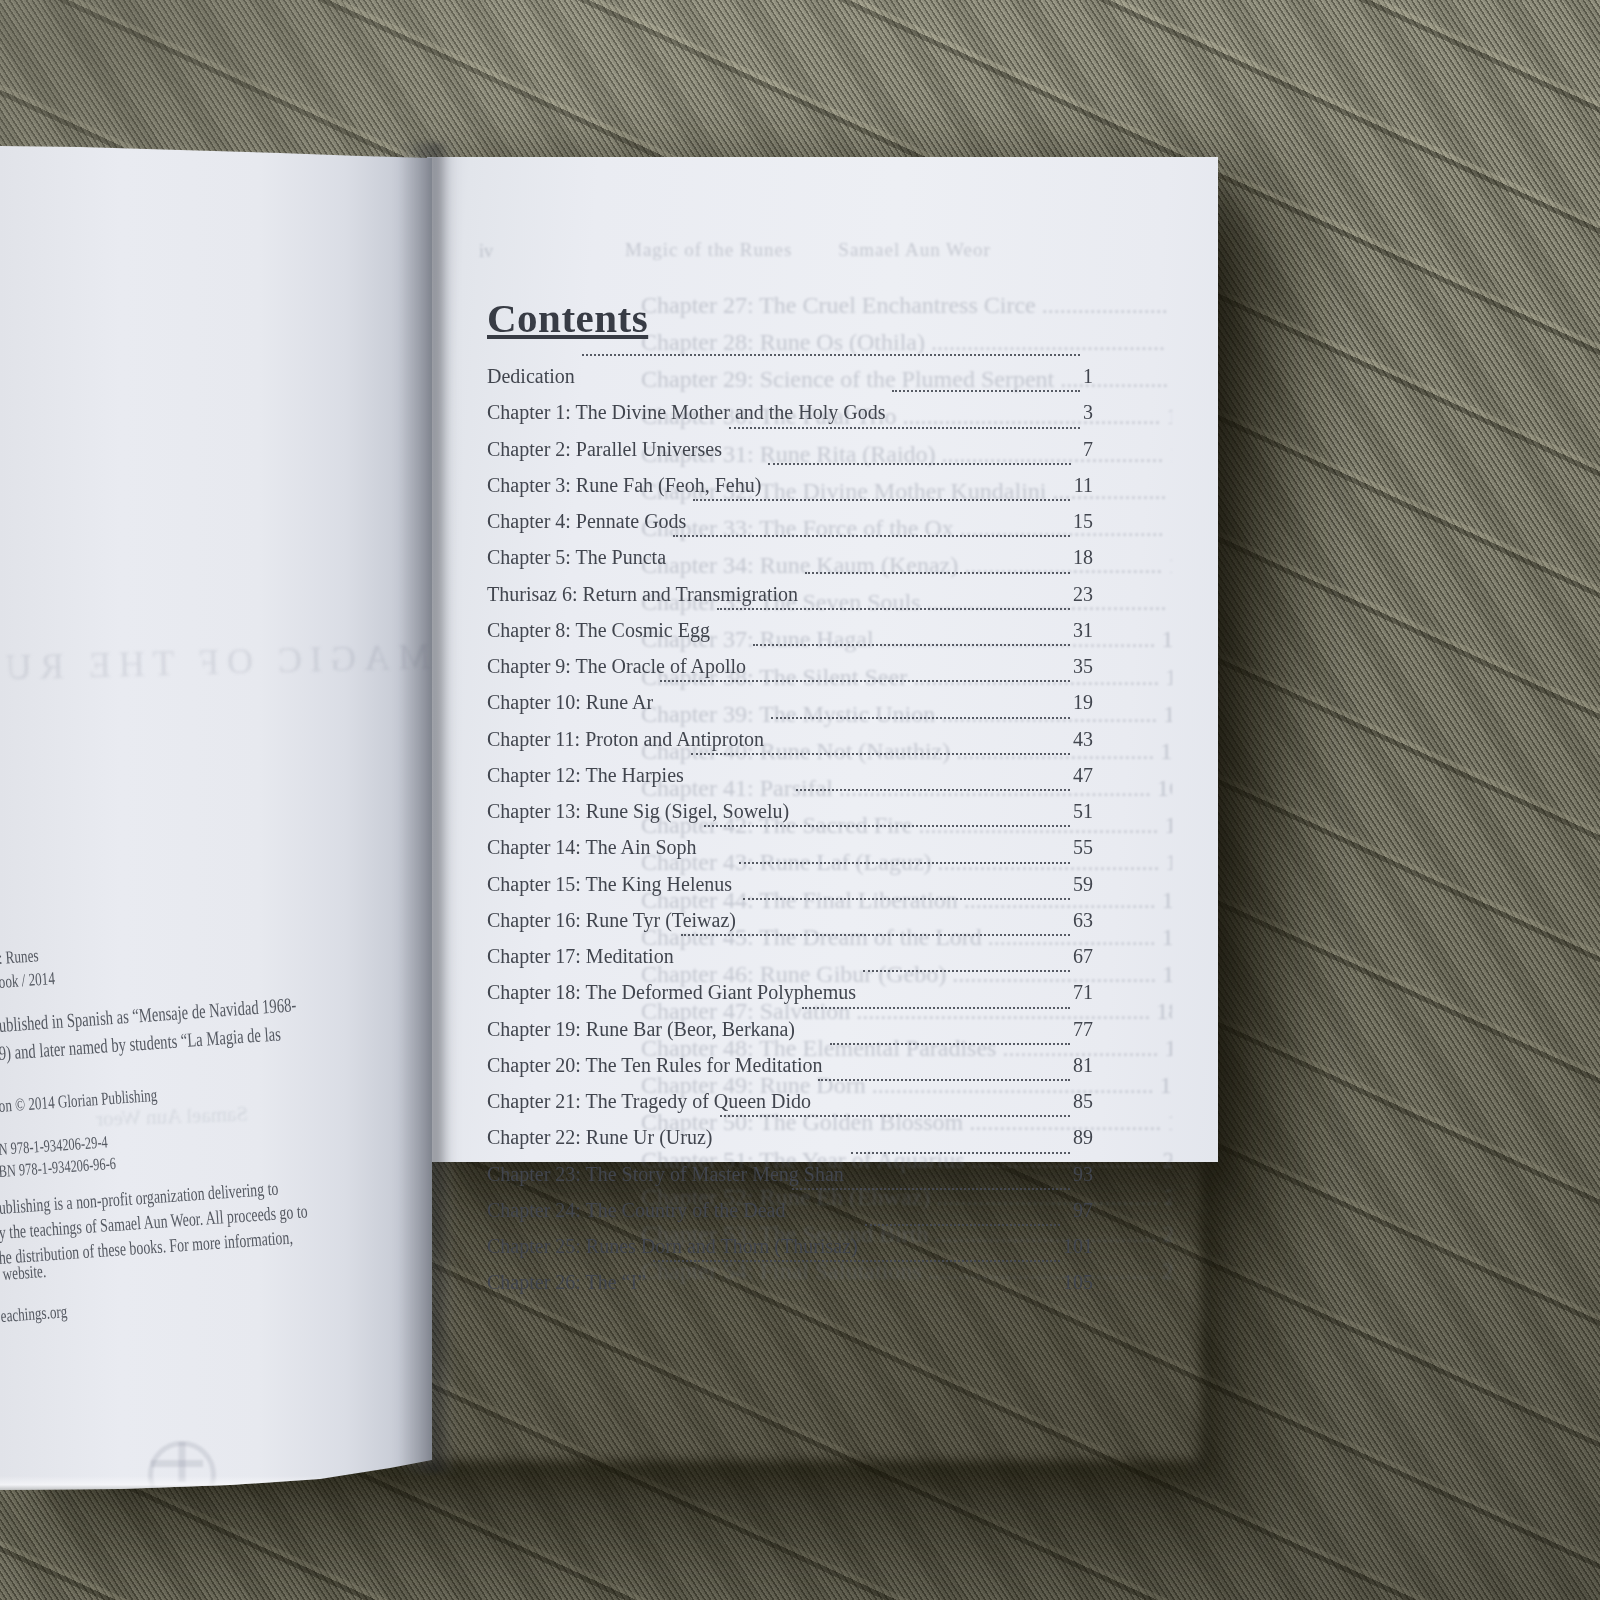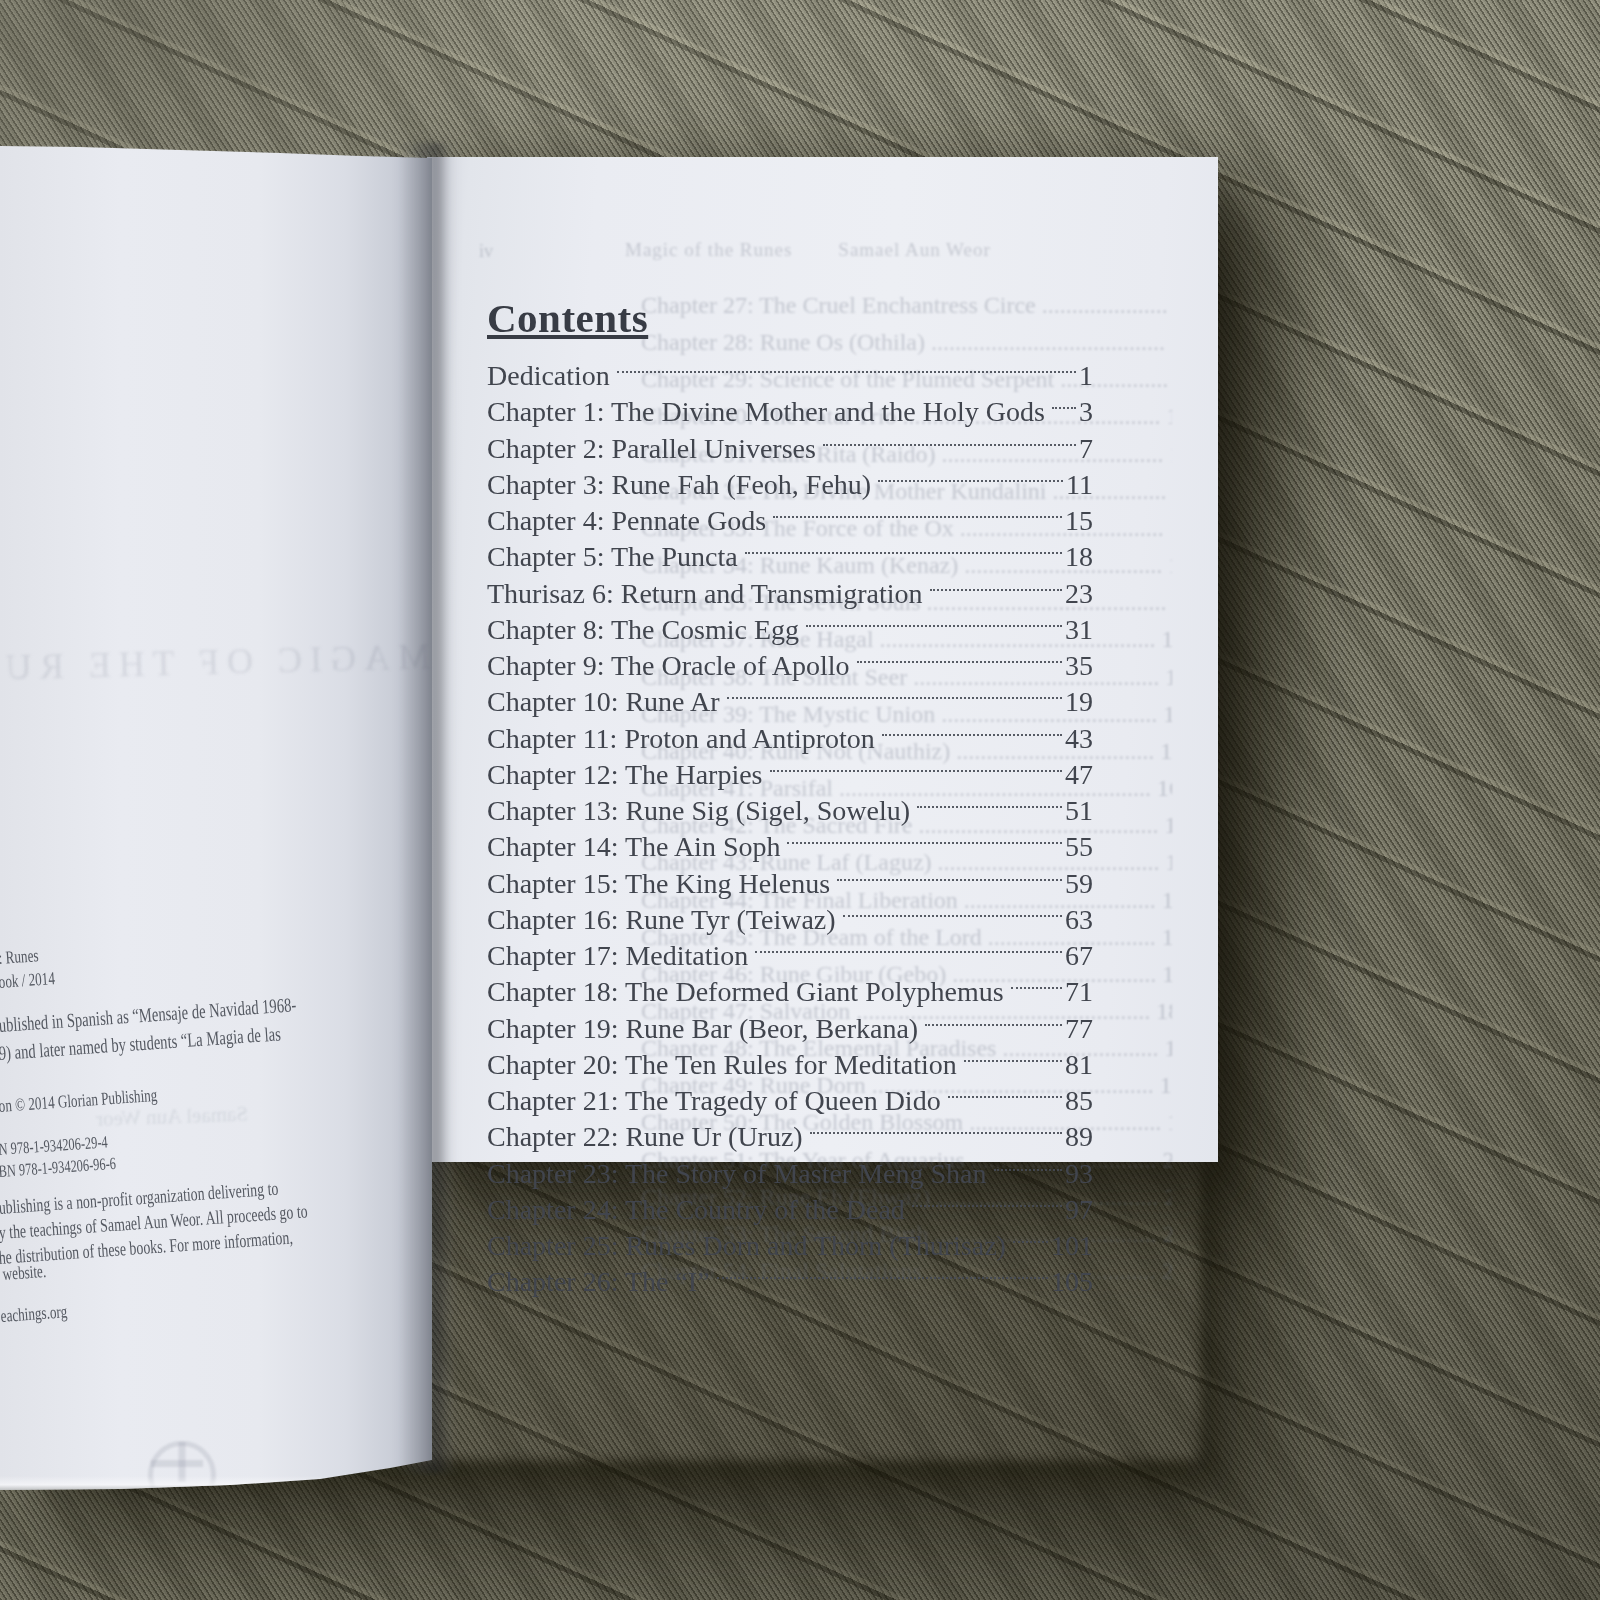--- a/index.html
+++ b/index.html
@@ -39,21 +39,21 @@
     box-shadow:16px 22px 40px rgba(24,22,12,0.42), 32px 48px 88px 20px rgba(22,20,10,0.50);}
 
   .gutter-shade{position:absolute;left:396px;top:143px;width:62px;height:1330px;z-index:4;
     background:linear-gradient(90deg,rgba(55,58,68,0) 0%,rgba(55,58,68,0.26) 42%,rgba(30,32,40,0.40) 66%,rgba(96,100,110,0.10) 85%,rgba(0,0,0,0) 100%);
     filter:blur(3px);pointer-events:none;}
 
   
   .contents-title{position:absolute;left:60px;top:112px;font-size:41px;color:#383c45;
     letter-spacing:0.5px;line-height:1.1;text-decoration:underline;}
   .toc{position:absolute;left:60px;top:201px;width:606px;}
-  .toc-row{display:flex;align-items:center;line-height:36.25px;font-size:28px;color:#41454e;
+  .toc-row{display:flex;align-items:flex-start;line-height:36.25px;font-size:20px;color:#41454e;
     white-space:nowrap;}
   .toc-row .lead{flex:1;min-width:14px;border-bottom:2.4px dotted rgba(70,74,84,0.9);
     margin:0 3px 0 7px;transform:translateY(-4px);}
   .toc-row .num{color:#41454e;}
 
   .ghost{color:rgba(109,117,133,0.30);filter:blur(0.8px);}
   .ghost-folio{position:absolute;left:52px;top:84px;font-size:18px;}
   .ghost-header{position:absolute;left:198px;top:82px;font-size:19px;white-space:pre;letter-spacing:1px;}
   .ghost-list{position:absolute;left:170px;top:130px;width:575px;overflow:hidden;}
   .ghost-list div{line-height:37.15px;font-size:24px;white-space:nowrap;overflow:hidden;margin-left:44px;}

